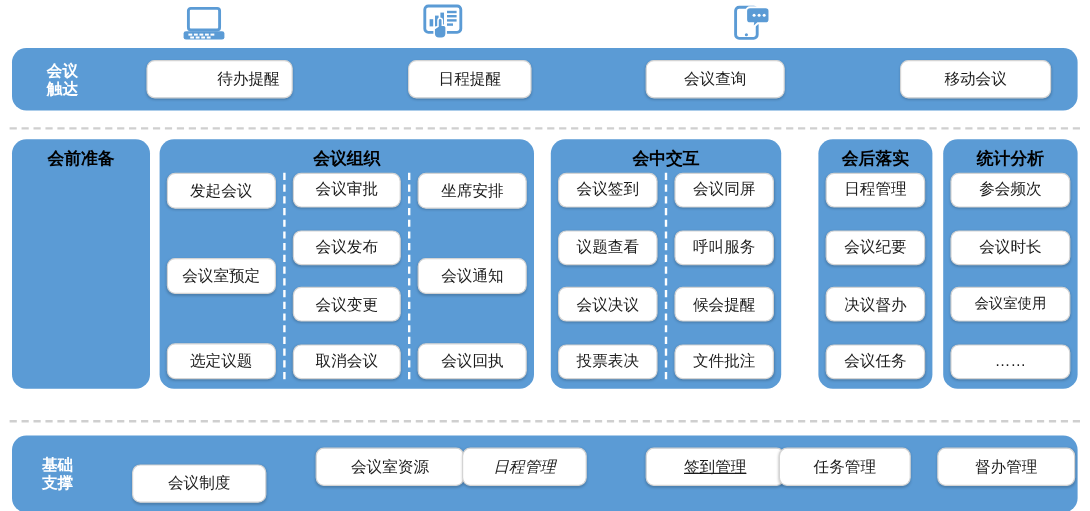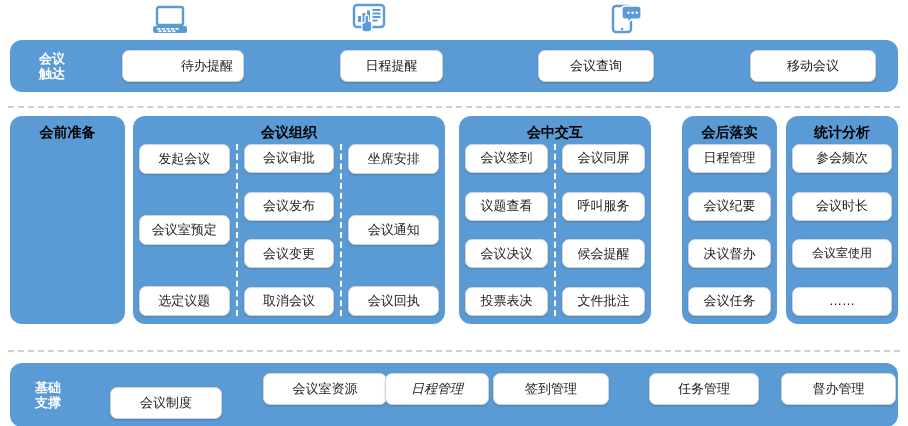--- a/index.html
+++ b/index.html
@@ -220,18 +220,18 @@
   <div class="blue band" style="left:10px;top:363px;width:888px;height:64px;">
 
     <div class="band-label" style="width:56px;margin-left:10px;">
       <div>基础</div>
       <div>支撑</div>
     </div>
 
     <div class="chip" style="position:absolute;left:100px;top:24px;width:112px;height:32px;">会议制度</div>
     <div class="chip" style="position:absolute;left:233px;top:10px;width:124px;height:32px;margin-left:20px;">会议室资源</div>
     <div class="chip" style="position:absolute;left:375px;top:10px;width:104px;height:32px;font-style:italic;">日程管理</div>
-    <div class="chip" style="position:absolute;left:483px;top:10px;width:116px;height:32px;">签到管理</div>
+    <div class="chip" style="position:absolute;left:528px;top:10px;width:116px;height:32px;text-decoration:underline;">签到管理</div>
     <div class="chip" style="position:absolute;left:639px;top:10px;width:110px;height:32px;">任务管理</div>
     <div class="chip" style="position:absolute;left:771px;top:10px;width:115px;height:32px;">督办管理</div>
   </div>
 
 </div>
 
 </body></html>

